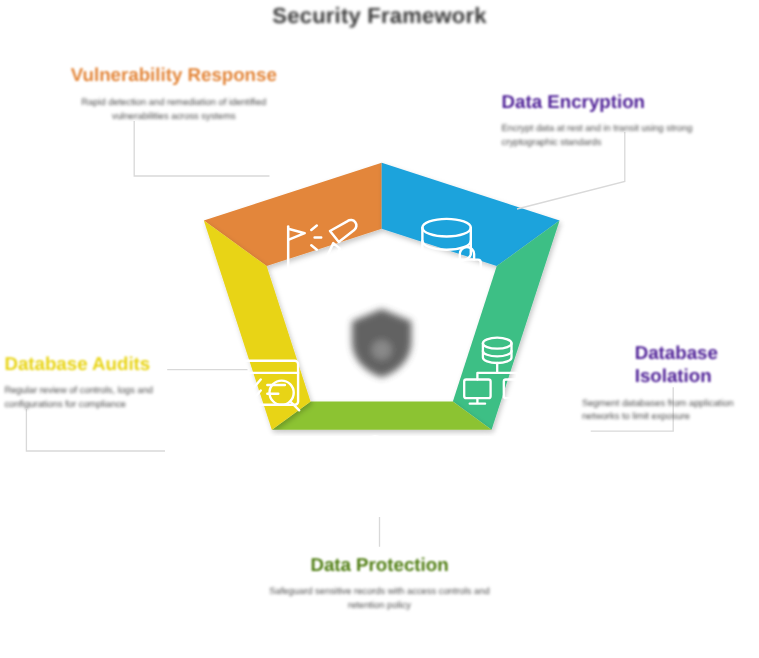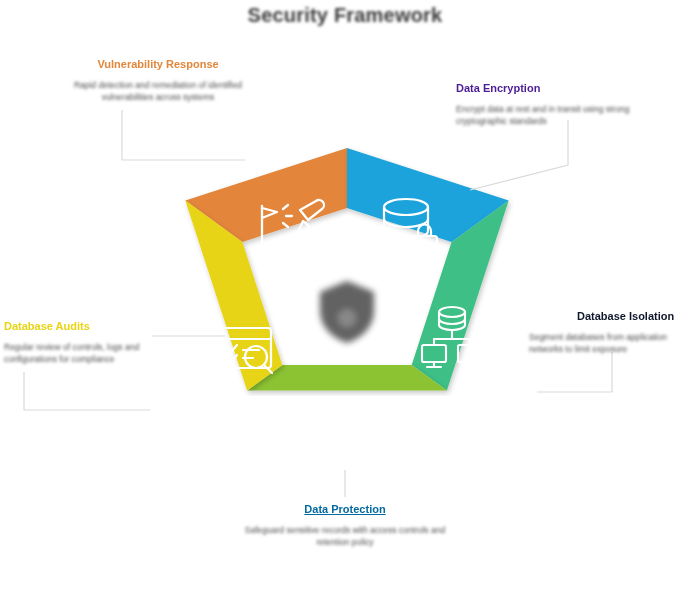--- a/index.html
+++ b/index.html
@@ -19,45 +19,45 @@
     letter-spacing:.2px;
     filter: blur(1.4px);
   }
 
   
   #pentagon { position:absolute; left:0; top:0; width:690px; height:598px; }
 
   
   .label-block { position:absolute; }
   .label-head {
-    font-size:11px; font-weight:bold; line-height:1.25;
+    font-size:17px; font-weight:bold; line-height:1.25;
     filter: blur(.75px);
   }
   .label-body {
     font-size:8.5px; line-height:1.45; color:#4a4a4a;
     margin-top:7px;
     filter: blur(1.5px);
   }
 
   
   #lbl-vuln { left:62px; top:58px; width:192px; text-align:center; }
   #lbl-vuln .label-head { color:#e3863a; }
   #lbl-vuln .label-body { text-align:center; }
 
   
   #lbl-enc { left:456px; top:82px; width:190px; text-align:left; }
   #lbl-enc .label-head { color:#4c1d95; }
 
   
   #lbl-db { left:529px; top:310px; width:160px; text-align:left; }
-  #lbl-db .label-head { color:#0f172a;padding-left:48px; }
+  #lbl-db .label-head { color:#4c1d95;padding-left:48px; }
 
   
   #lbl-prot { left:230px; top:503px; width:230px; text-align:center; }
-  #lbl-prot .label-head { color:#0369a1;text-decoration:underline; }
+  #lbl-prot .label-head { color:#4d7c0f; }
   #lbl-prot .label-body { text-align:center; }
 
   
   #lbl-audit { left:4px; top:320px; width:160px; text-align:left; }
   #lbl-audit .label-head { color:#e8d413; }
 </style>
 </head>
 <body>
 
 <div id="stage">

